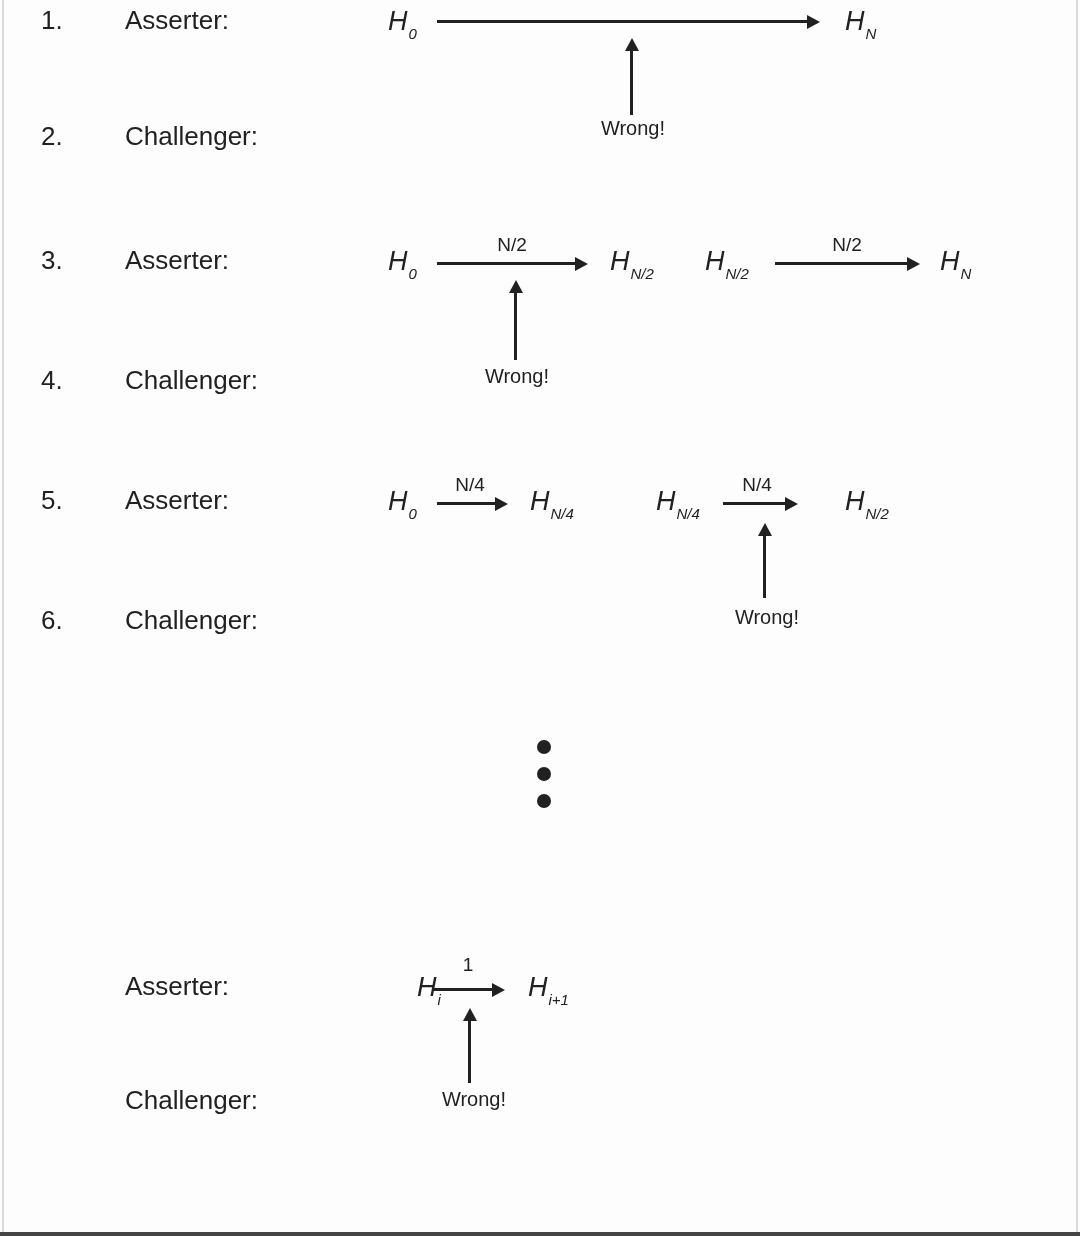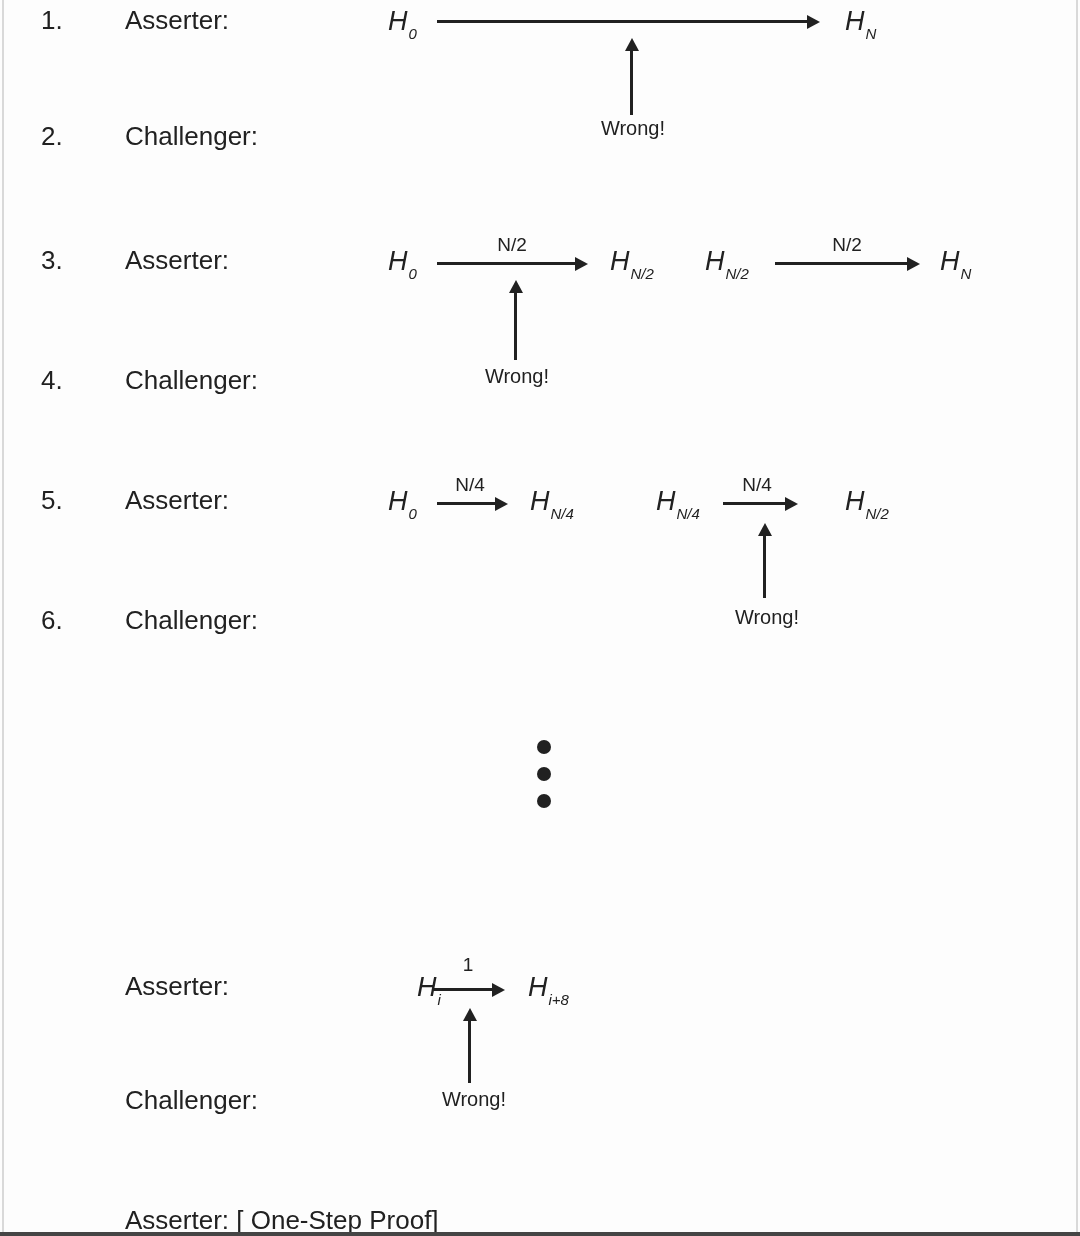--- a/index.html
+++ b/index.html
@@ -116,24 +116,23 @@
   <span class="actor" style="left:125px;top:605px;">Challenger:</span>
 
   <div class="dot" style="left:537px;top:740px;"></div>
   <div class="dot" style="left:537px;top:767px;"></div>
   <div class="dot" style="left:537px;top:794px;"></div>
 
   <span class="actor" style="left:125px;top:971px;">Asserter:</span>
   <span class="hnode" style="left:388px;top:971px;margin-left:29px;"><span>H</span><span class="sub">i</span></span>
   <span class="alabel" style="left:468px;top:955px;">1</span>
   <div class="harrow" style="left:432px;top:988px;width:60px;"></div>
-  <span class="hnode" style="left:528px;top:971px;"><span>H</span><span class="sub">i+8</span></span>
+  <span class="hnode" style="left:528px;top:971px;"><span>H</span><span class="sub">i+1</span></span>
 
   <div class="varrow" style="left:468px;top:1021px;height:62px;"></div>
   <span class="wrong" style="left:474px;top:1088px;">Wrong!</span>
   <span class="actor" style="left:125px;top:1085px;">Challenger:</span>
 
-  <span class="actor" style="left:125px;top:1205px;">Asserter: [ One-Step Proof]</span>
 
   <div class="edge-l"></div>
   <div class="edge-r"></div>
   <div class="bottombar"></div>
 </div>
 
 </body></html>

